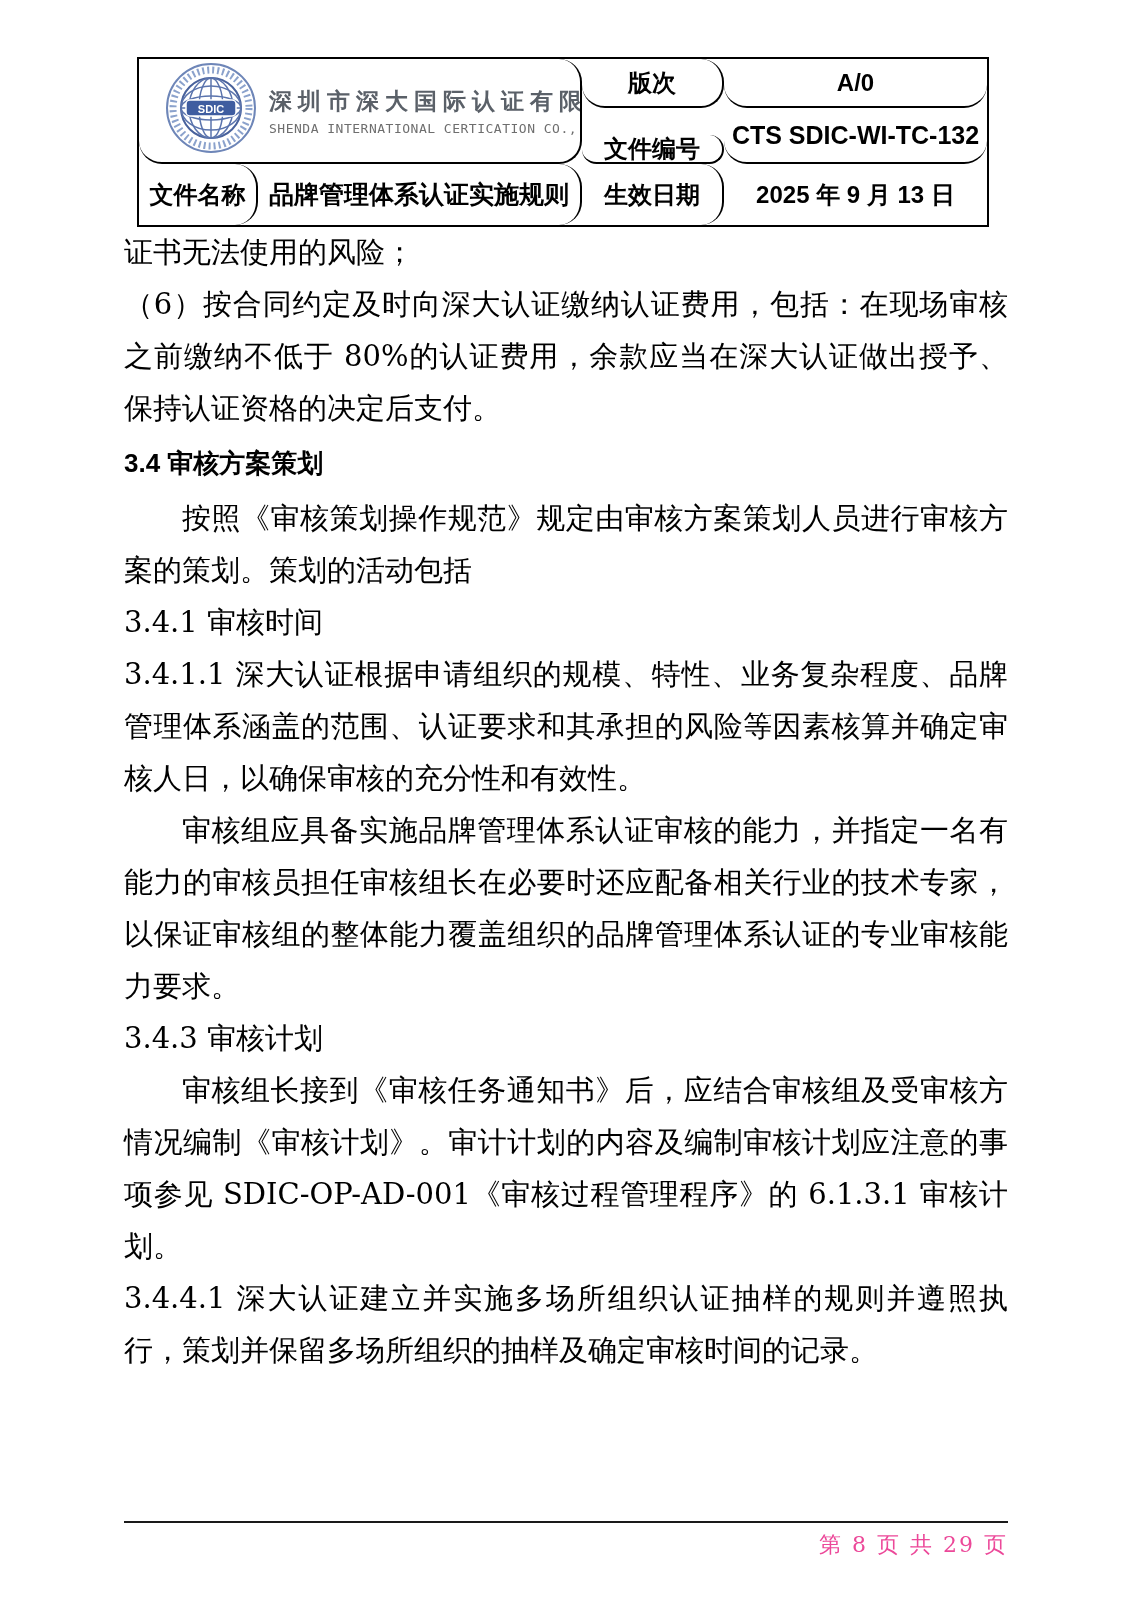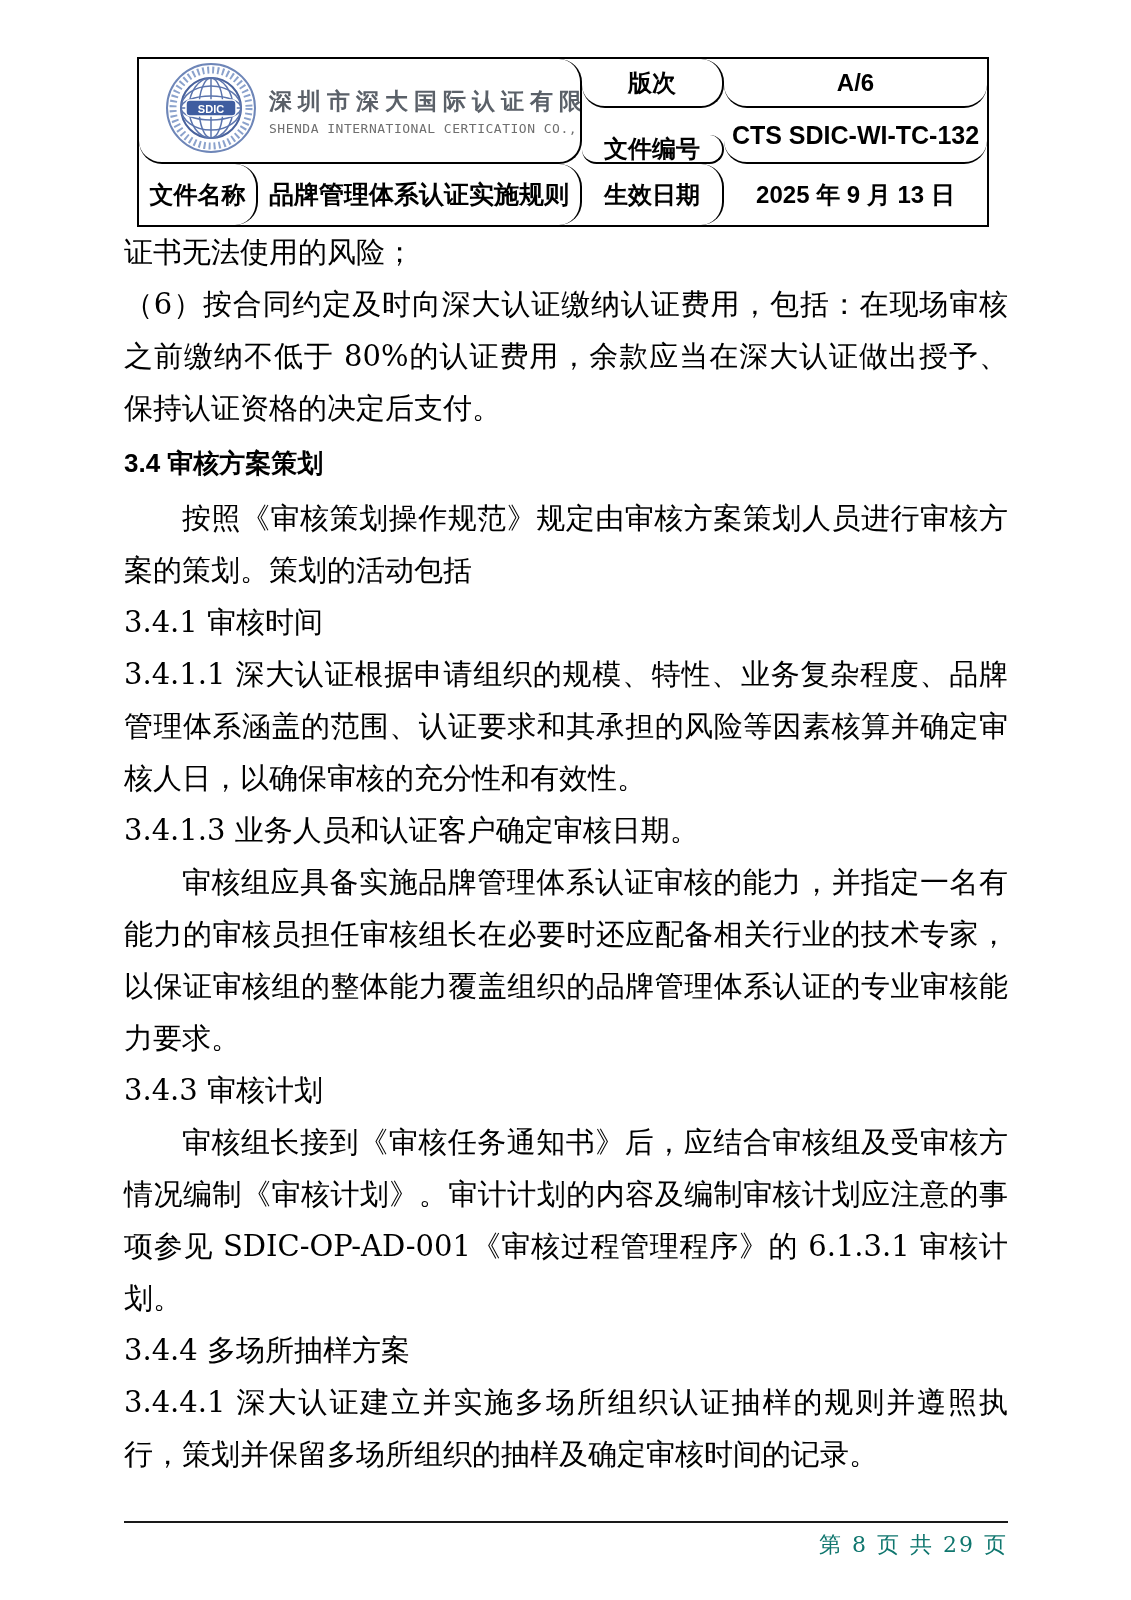--- a/index.html
+++ b/index.html
@@ -105,21 +105,21 @@
     border-top: 2px solid #1a1a1a;
   }
   .footer-text {
     position: absolute;
     left: 124px;
     top: 1530px;
     width: 884px;
     text-align: right;
     font-size: 22px;
     letter-spacing: 2px;
-    color: #0f766e;
+    color: #ec4899;
   }
 </style>
 </head>
 <body>
 
 <div class="page">
 
   <div class="header-table">
 
     <div class="cell logo-cell">
@@ -138,42 +138,40 @@
           <text x="46" y="50.5" text-anchor="middle" fill="#ffffff" font-family="Liberation Sans, sans-serif" font-size="11" font-weight="bold">SDIC</text>
         </svg>
       </span>
       <span class="company-text">
         <span class="company-cn">深圳市深大国际认证有限公司</span>
         <span class="company-en">SHENDA INTERNATIONAL CERTICATION CO., LTD</span>
       </span>
     </div>
 
     <div class="cell version-label">版次</div>
-    <div class="cell version-value no-br">A/6</div>
+    <div class="cell version-value no-br">A/0</div>
 
     <div class="cell docnum-label">文件编号</div>
     <div class="cell docnum-value no-br">CTS SDIC-WI-TC-132</div>
 
     <div class="cell name-label no-bb">文件名称</div>
     <div class="cell name-value no-bb">品牌管理体系认证实施规则</div>
     <div class="cell date-label no-bb">生效日期</div>
     <div class="cell date-value no-br no-bb">2025 年 9 月 13 日</div>
   </div>
 
   <div class="body-text">
     <p>证书无法使用的风险；</p>
     <p>（6）按合同约定及时向深大认证缴纳认证费用，包括：在现场审核之前缴纳不低于 80%的认证费用，余款应当在深大认证做出授予、保持认证资格的决定后支付。</p>
     <p class="heading">3.4 审核方案策划</p>
     <p class="indent">按照《审核策划操作规范》规定由审核方案策划人员进行审核方案的策划。策划的活动包括</p>
     <p>3.4.1 审核时间</p>
     <p>3.4.1.1 深大认证根据申请组织的规模、特性、业务复杂程度、品牌管理体系涵盖的范围、认证要求和其承担的风险等因素核算并确定审核人日，以确保审核的充分性和有效性。</p>
-    <p>3.4.1.3 业务人员和认证客户确定审核日期。</p>
     <p class="indent">审核组应具备实施品牌管理体系认证审核的能力，并指定一名有能力的审核员担任审核组长在必要时还应配备相关行业的技术专家，以保证审核组的整体能力覆盖组织的品牌管理体系认证的专业审核能力要求。</p>
     <p>3.4.3 审核计划</p>
     <p class="indent">审核组长接到《审核任务通知书》后，应结合审核组及受审核方情况编制《审核计划》。审计计划的内容及编制审核计划应注意的事项参见 SDIC-OP-AD-001《审核过程管理程序》的 6.1.3.1 审核计划。</p>
-    <p>3.4.4 多场所抽样方案</p>
     <p>3.4.4.1 深大认证建立并实施多场所组织认证抽样的规则并遵照执行，策划并保留多场所组织的抽样及确定审核时间的记录。</p>
   </div>
 
   <div class="footer-rule"></div>
   <div class="footer-text">第 8 页 共 29 页</div>
 
 </div>
 
 </body></html>

